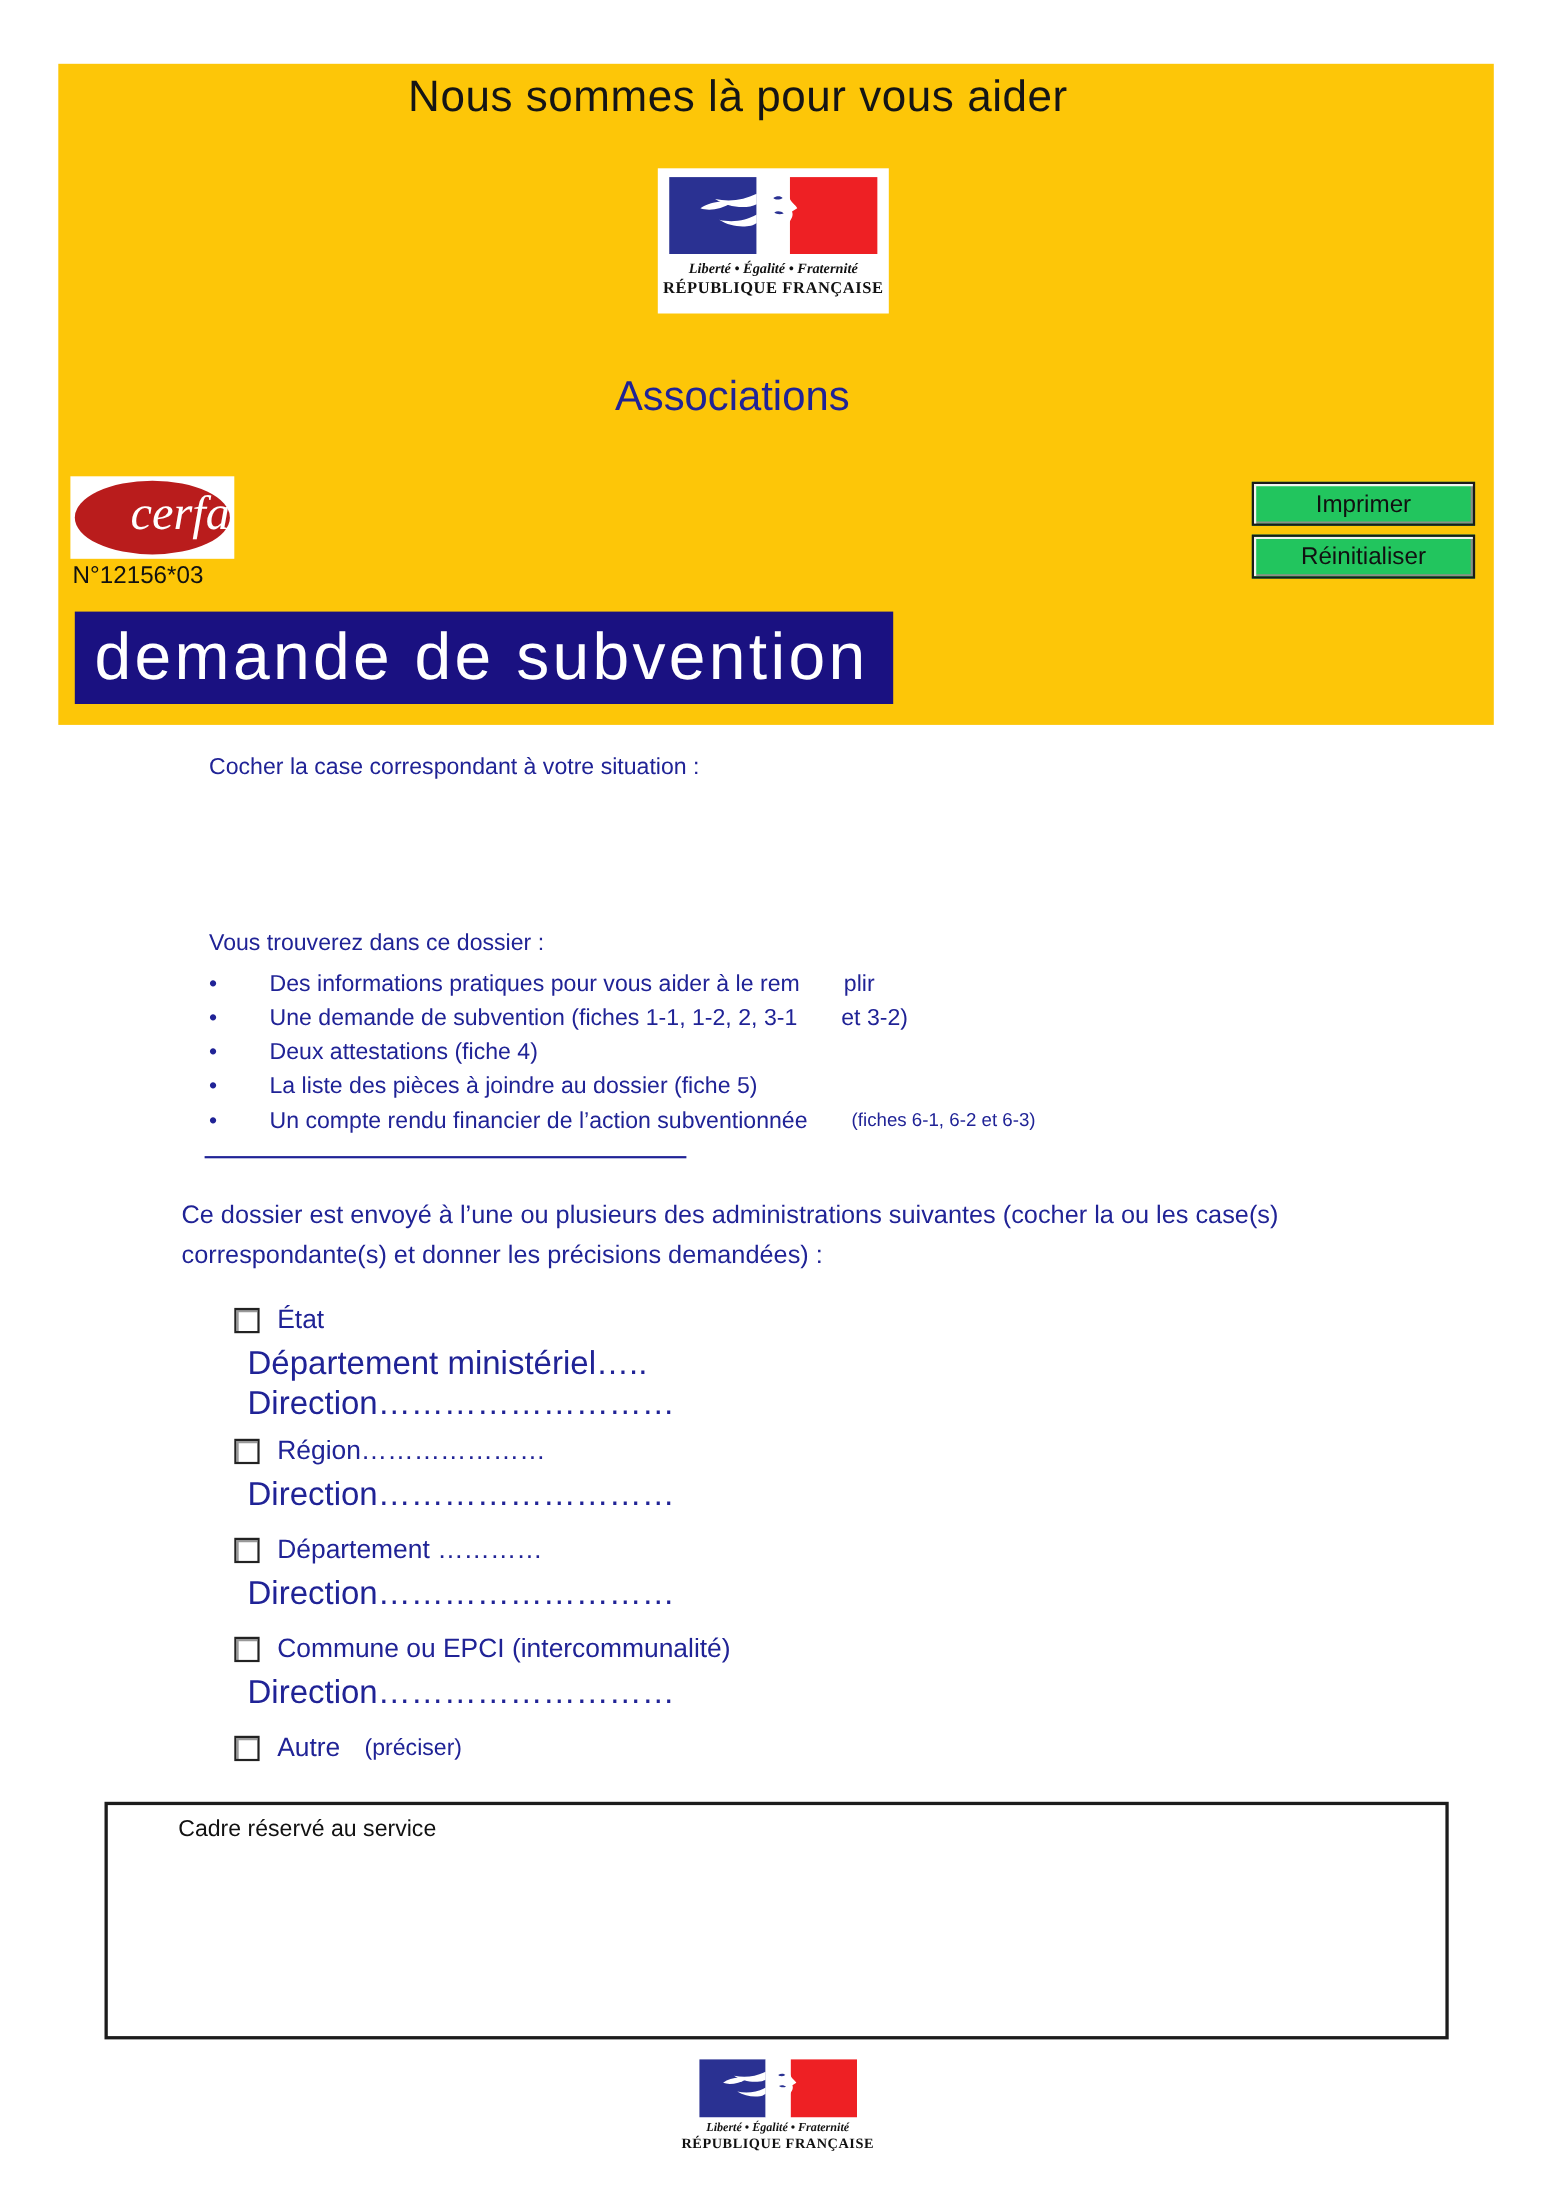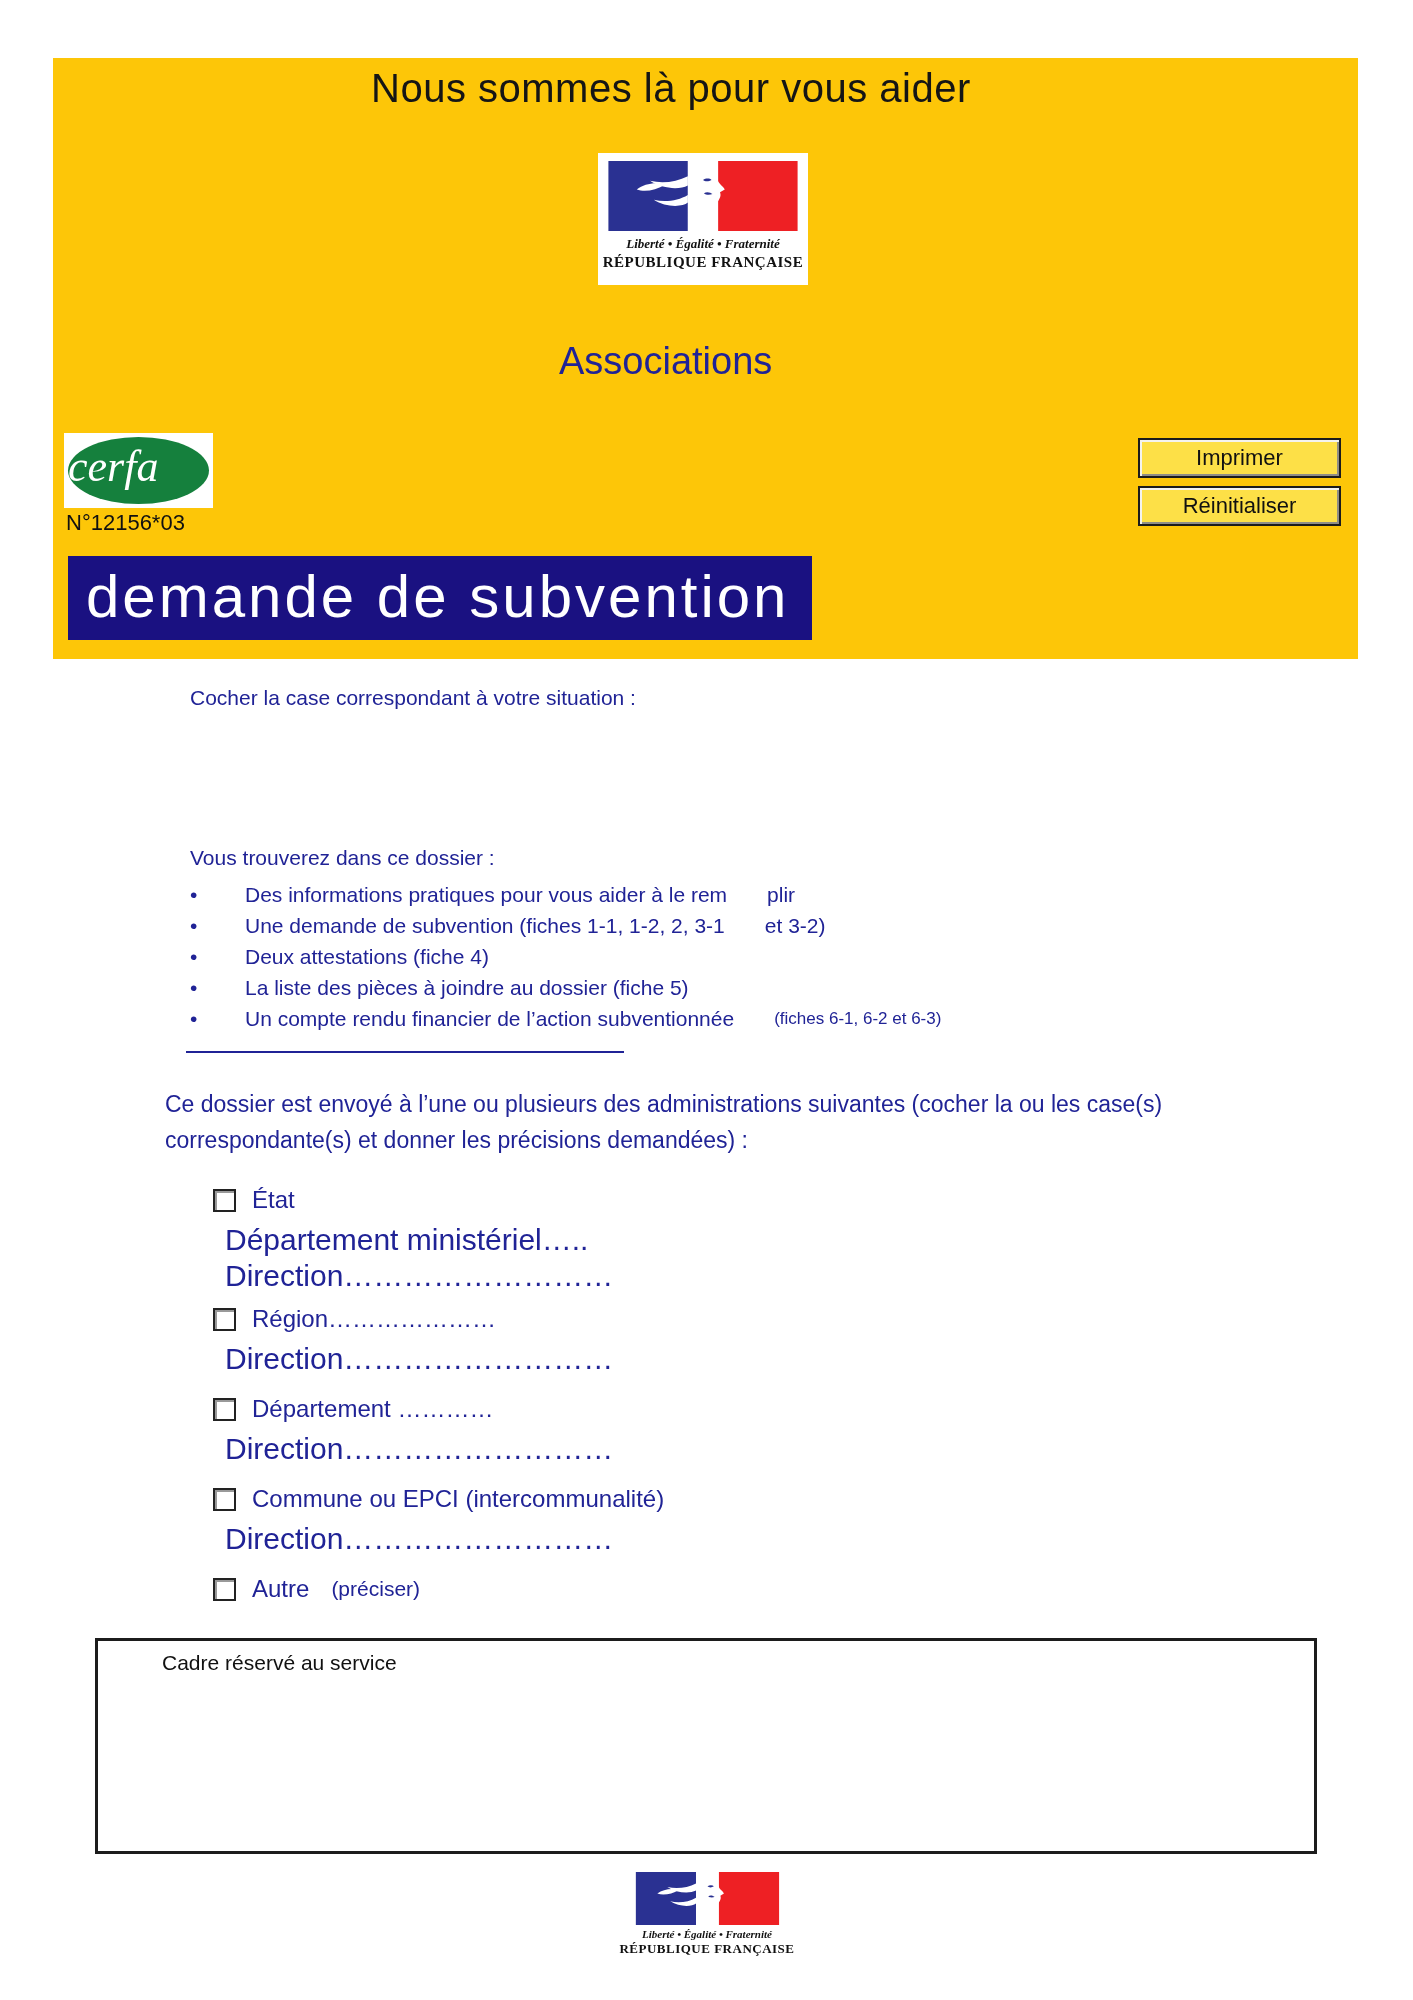--- a/index.html
+++ b/index.html
@@ -11,27 +11,27 @@
   .banner{position:absolute;left:53px;top:58px;width:1305px;height:601px;background:#FDC608;}
   .banner-title{position:absolute;left:318px;top:8px;font-size:40px;color:#151515;letter-spacing:0.5px;}
   
   .rf-logo{position:absolute;left:545px;top:95px;width:210px;height:132px;background:#ffffff;text-align:center;box-sizing:border-box;padding-top:8px;}
   .rf-logo svg{display:block;margin:0 auto;}
   .rf-motto{font-family:"Liberation Serif", serif;font-style:italic;font-weight:700;font-size:13px;color:#111;margin-top:5px;white-space:nowrap;}
   .rf-republic{font-family:"Liberation Serif", serif;font-weight:700;font-size:15px;color:#111;letter-spacing:0.5px;margin-top:2px;white-space:nowrap;}
   .associations{position:absolute;left:506px;top:282px;font-size:38px;color:#1F2699;}
   
   .cerfa-box{position:absolute;left:11px;top:375px;width:149px;height:75px;background:#ffffff;}
-  .cerfa-ellipse{width:141px;height:67px;margin:4px auto 0 auto;background:#15803d;border-radius:50%;display:flex;align-items:center;justify-content:flex-start;}
+  .cerfa-ellipse{width:141px;height:67px;margin:4px auto 0 auto;background:#b91c1c;border-radius:50%;display:flex;align-items:center;justify-content:flex-end;}
   .cerfa-ellipse span{font-family:"Liberation Serif", serif;font-style:italic;font-size:44px;color:#ffffff;padding-bottom:8px;}
   .cerfa-number{position:absolute;left:13px;top:452px;font-size:22px;color:#111;}
   
   .form-btn{
     position:absolute;left:1085px;width:203px;height:40px;
-    background:#fde047;border:2px solid #1b1b1b;
+    background:#22c55e;border:2px solid #1b1b1b;
     box-shadow:inset 2px 2px 0 #f4f3ef, inset -2px -2px 0 #8f8d86;
     font-family:"Liberation Sans", sans-serif;font-size:22px;color:#111;cursor:pointer;
   }
   .btn-print{top:380px;}
   .btn-reset{top:428px;}
   
   .doc-title{position:absolute;left:15px;top:500px;display:flex;align-items:center;height:80px;white-space:nowrap;}
   .doc-title .prefix{font-size:60px;letter-spacing:4px;color:#1B1893;margin-right:26px;}
   .doc-title .highlight{font-size:60px;letter-spacing:3px;color:#ffffff;background:#1A1181;height:80px;display:flex;align-items:center;padding:0 22px 4px 18px;}
   

